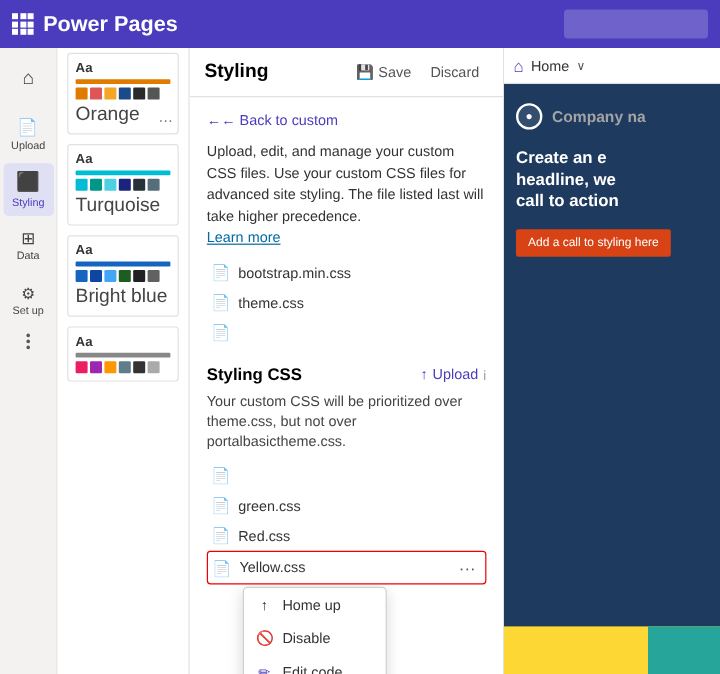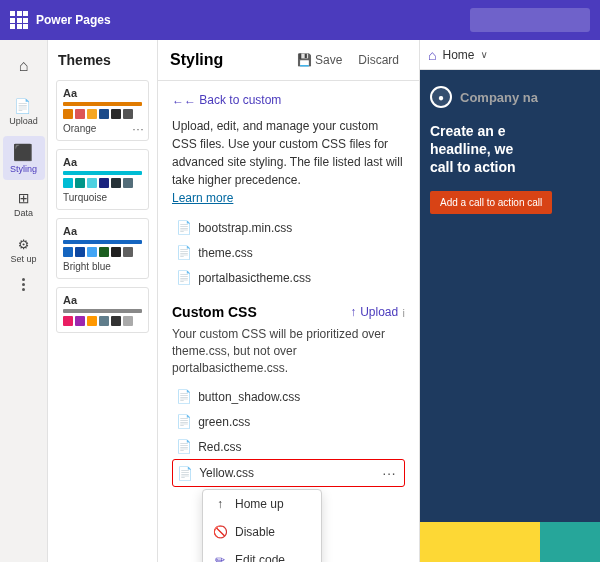--- a/index.html
+++ b/index.html
@@ -21,21 +21,21 @@
       grid-template-rows: repeat(3,5px);
       gap: 1.5px;
     }
     #topbar .app-icon span {
       background: white;
       display: block;
       width: 5px; height: 5px;
     }
     #topbar .app-title {
       color: white;
-      font-size: 12px;
+      font-size: 18px;
       font-weight: 600;
     }
     #topbar .search-box {
       margin-left: auto;
       width: 120px;
       height: 24px;
       background: rgba(255,255,255,0.2);
       border-radius: 3px;
     }
 
@@ -107,21 +107,21 @@
     .theme-card .swatches {
       display: flex;
       gap: 2px;
       margin-top: 3px;
     }
     .theme-card .swatch {
       width: 10px; height: 10px;
       border-radius: 1px;
     }
     .theme-card .card-label {
-      font-size: 10px;
+      font-size: 16px;
       color: #444;
       margin-top: 4px;
     }
     .theme-card .card-more {
       position: absolute;
       right: 4px;
       bottom: 4px;
       font-size: 12px;
       color: #666;
     }
@@ -401,21 +401,20 @@
       <span class="nav-label">Set up</span>
     </div>
     <div class="nav-dots">
       <span></span>
         <span></span>
         <span></span>
     </div>
   </div>
 
   <div id="themes-panel">
-    <h2>Themes</h2>
 
     <div class="theme-card">
       <div class="aa">Aa</div>
       <div class="color-bar" style="background:#e07b00"></div>
       <div class="swatches">
         <div class="swatch" style="background:#e07b00"></div>
         <div class="swatch" style="background:#d55"></div>
         <div class="swatch" style="background:#f5a623"></div>
         <div class="swatch" style="background:#1a4a8a"></div>
         <div class="swatch" style="background:#2a2a2a"></div>
@@ -494,39 +493,37 @@
       <div class="css-file">
         <span class="file-icon">📄</span>
         <span>bootstrap.min.css</span>
       </div>
       <div class="css-file">
         <span class="file-icon">📄</span>
         <span>theme.css</span>
       </div>
       <div class="css-file">
         <span class="file-icon">📄</span>
-        <span>portalbasictheme.css</span>
       </div>
 
       <div class="section-header">
-        <span class="section-title">Custom CSS</span>
+        <span class="section-title">Styling CSS</span>
         <div style="display:flex;align-items:center;gap:4px">
           <button class="upload-btn">
             <span>↑</span>
             <span>Upload</span>
           </button>
           <span class="info-icon">ℹ</span>
         </div>
       </div>
 
       <p class="custom-desc">Your custom CSS will be prioritized over theme.css, but not over portalbasictheme.css.</p>
 
       <div class="css-file">
         <span class="file-icon">📄</span>
-        <span>button_shadow.css</span>
       </div>
       <div class="css-file">
         <span class="file-icon">📄</span>
         <span>green.css</span>
       </div>
       <div class="css-file">
         <span class="file-icon">📄</span>
         <span>Red.css</span>
       </div>
 
@@ -564,20 +561,20 @@
       <div class="preview-logo">
         <div class="preview-logo-circle">
           <span style="color:white;font-size:10px">●</span>
         </div>
         <span class="preview-company-text">Company na</span>
       </div>
       <div class="preview-headline">
         Create an e<br>headline, we<br>call to action
       </div>
       <div class="preview-cta">
-        <span>Add a call to action call</span>
+        <span>Add a call to styling here</span>
       </div>
       <div class="preview-yellow-bar"></div>
       <div class="preview-teal-bar"></div>
     </div>
   </div>
 
 </div>
 
 </body></html>

